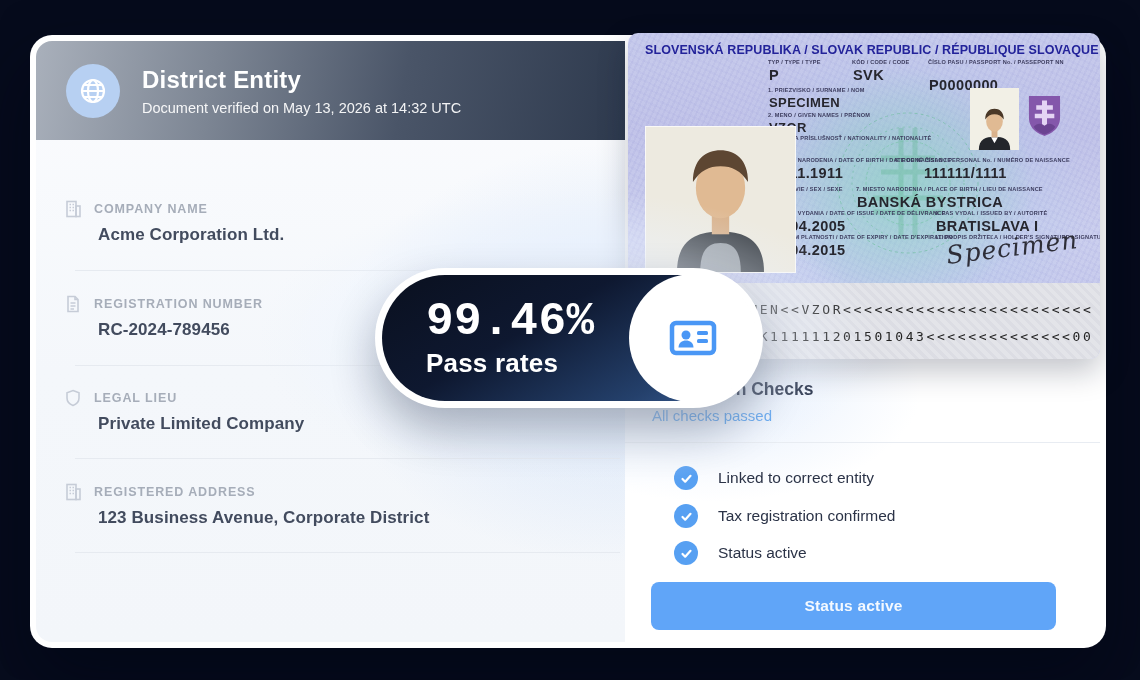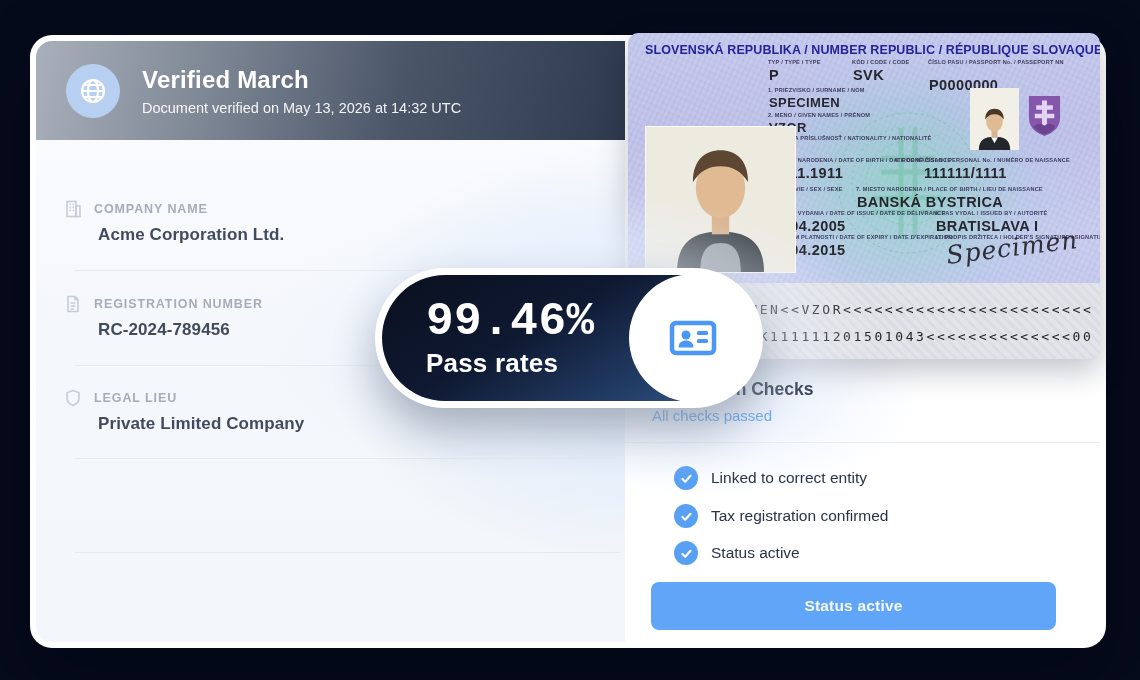--- a/index.html
+++ b/index.html
@@ -35,21 +35,21 @@
   .divider { position:absolute; left:39px; width:545px; height:1px; background:#e6eaf0; }
   
   .right-panel { position:absolute; left:625px; top:41px; width:475px; height:601px; z-index:2;
     border-radius:0 16px 16px 0; overflow:hidden;
     background:
       radial-gradient(300px 160px at 18% 58%, rgba(222,234,252,0.8), rgba(222,234,252,0) 70%),
       #ffffff; }
   .checks-title { position:absolute; left:27px; top:338px; font-size:17.5px; font-weight:700; color:#121d36; }
   .checks-status { position:absolute; left:27px; top:366px; font-size:15px; color:#4f9df0; }
   .checks-divider { position:absolute; left:0; top:401px; width:100%; height:1px; background:#e8ecf2; }
-  .check-row { position:absolute; left:49px; display:flex; align-items:center; gap:13px; }
+  .check-row { position:absolute; left:49px; display:flex; align-items:center; gap:20px; }
   .check-circle { width:24px; height:24px; border-radius:50%; background:#57a0f2; display:flex; align-items:center; justify-content:center; }
   .check-label { font-size:15.5px; color:#2b3347; }
   .status-btn { position:absolute; left:26px; top:541px; width:405px; height:48px; background:#60a5f8; border:none;
     border-radius:8px; font-family:"Liberation Sans",sans-serif; font-size:15.5px; font-weight:700; color:rgba(255,255,255,0.93);
     letter-spacing:0.2px; cursor:pointer; }
   
   .passport { position:absolute; left:628px; top:33px; width:472px; height:326px; z-index:3; border-radius:10px; overflow:hidden;
     background:
       radial-gradient(190px 170px at 58% 47%, rgba(125,214,175,0.5), rgba(125,214,175,0) 70%),
       radial-gradient(260px 230px at 58% 50%, rgba(150,205,235,0.35), rgba(150,205,235,0) 72%),
@@ -95,21 +95,21 @@
     <div class="panel-header">
       <div class="globe-avatar">
         <svg width="30" height="30" viewBox="0 0 30 30" fill="none" stroke="#ffffff" stroke-width="2.2">
           <circle cx="15" cy="15" r="11"></circle>
             <ellipse cx="15" cy="15" rx="5" ry="11"></ellipse>
           <line x1="4" y1="15" x2="26" y2="15"></line>
             <path d="M6 9 H24 M6 21 H24" stroke-width="1.8"></path>
         </svg>
       </div>
       <div>
-        <div class="hdr-title">Verified March</div>
+        <div class="hdr-title">District Entity</div>
         <div class="hdr-sub">Document verified on May 13, 2026 at 14:32 UTC</div>
       </div>
     </div>
 
 
     <div class="field" style="top:158px">
       <div class="f-row">
         <svg class="f-icon" viewBox="0 0 20 20" fill="none" stroke="currentColor" stroke-width="1.6">
             <rect x="4" y="2.5" width="9" height="15"></rect>
             <rect x="13" y="7" width="4" height="10.5"></rect>
@@ -138,20 +138,31 @@
       <div class="f-row">
         <svg class="f-icon" viewBox="0 0 20 20" fill="none" stroke="currentColor" stroke-width="1.6">
             <path d="M10 2.5l6 2.2v5.3c0 4-2.7 6.3-6 7.5-3.3-1.2-6-3.5-6-7.5V4.7z"></path>
           </svg>
         <span class="f-label">LEGAL LIEU</span>
       </div>
       <div class="f-value">Private Limited Company</div>
     </div>
     <div class="divider" style="top:417px"></div>
 
+    <div class="field" style="top:441px">
+      <div class="f-row">
+        <svg class="f-icon" viewBox="0 0 20 20" fill="none" stroke="currentColor" stroke-width="1.6">
+            <rect x="4" y="2.5" width="9" height="15"></rect>
+            <rect x="13" y="7" width="4" height="10.5"></rect>
+            <path d="M6.5 5.5h1.5M9.5 5.5H11M6.5 8.5h1.5M9.5 8.5H11M6.5 11.5h1.5M9.5 11.5H11"></path>
+          </svg>
+        <span class="f-label">REGISTERED ADDRESS</span>
+      </div>
+      <div class="f-value">123 Business Avenue, Corporate District</div>
+    </div>
     <div class="divider" style="top:511px"></div>
 
   </div>
 
   <div class="right-panel">
     <div class="checks-title">Verification Checks</div>
     <div class="checks-status">All checks passed</div>
     <div class="checks-divider"></div>
 
     <div class="check-row" style="top:425px">
@@ -176,21 +187,21 @@
             <path d="M2.5 7l2.7 2.7L10.5 3.8"></path>
           </svg>
       </span>
       <span class="check-label">Status active</span>
     </div>
 
     <button class="status-btn">Status active</button>
   </div>
 
   <div class="passport">
-    <div class="pp-title">SLOVENSKÁ REPUBLIKA / NUMBER REPUBLIC / RÉPUBLIQUE SLOVAQUE</div>
+    <div class="pp-title">SLOVENSKÁ REPUBLIKA / SLOVAK REPUBLIC / RÉPUBLIQUE SLOVAQUE</div>
 
     <svg class="pp-watermark" viewBox="0 0 150 190" fill="none">
       <circle cx="75" cy="95" r="70" stroke="#5cb98c" stroke-width="1" stroke-dasharray="3 3"></circle>
       <circle cx="75" cy="95" r="56" stroke="#5cb98c" stroke-width="1" stroke-dasharray="2 4"></circle>
       <circle cx="75" cy="95" r="42" stroke="#6cc39a" stroke-width="1" stroke-dasharray="3 2"></circle>
       <path d="M68 40v110M82 40v110M48 70h54M48 84h54M40 110h70M40 124h70" stroke="#4fae81" stroke-width="5" opacity="0.55"></path>
     </svg>
 
     <div class="pp-label" style="left:140px; top:26px">TYP / TYPE / TYPE</div>
     <div class="pp-value lg" style="left:141px; top:34px">P</div>

